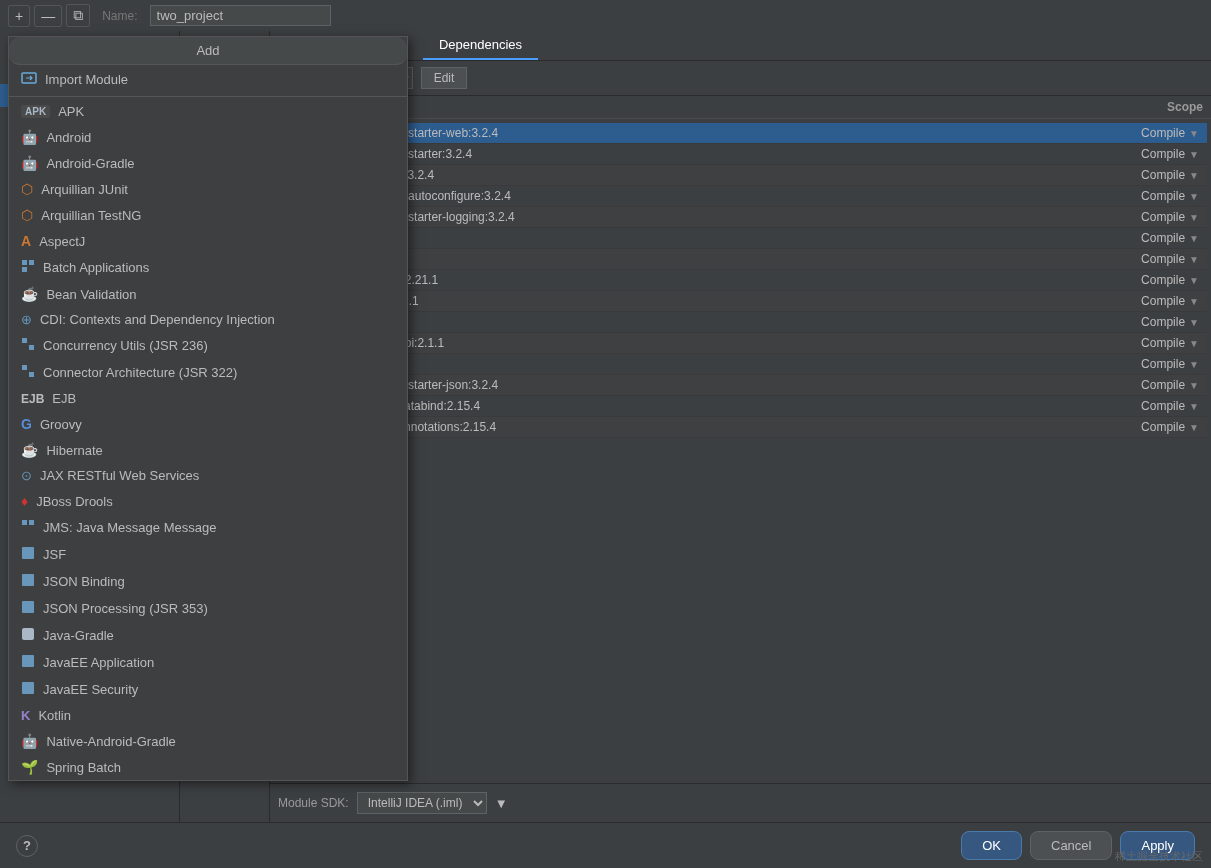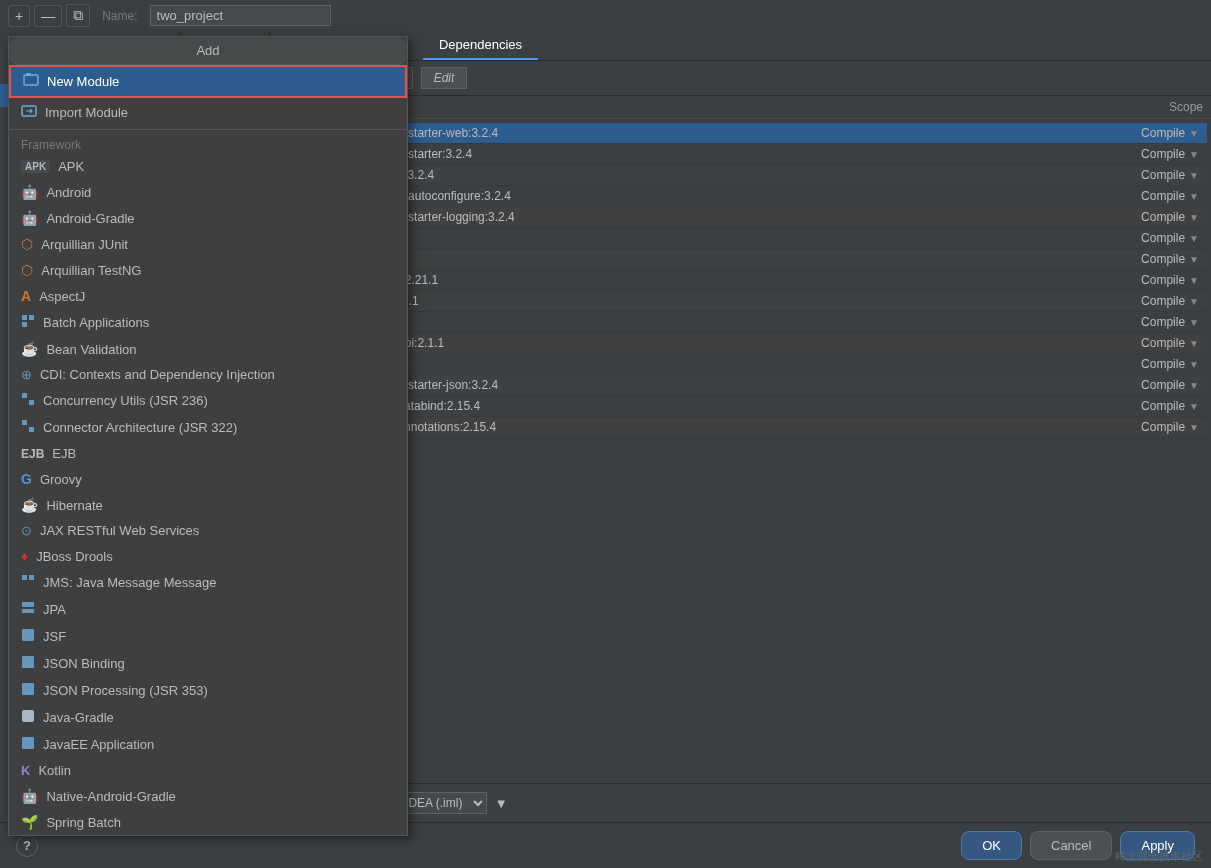--- a/index.html
+++ b/index.html
@@ -116,21 +116,21 @@
     .deps-area {
       flex: 1;
       overflow-y: auto;
       padding: 4px;
     }
 
     .scope-header {
       display: flex;
       justify-content: flex-end;
       padding: 4px 8px;
-      font-weight: normal;
+      font-weight: bold;
       color: #999;
       font-size: 12px;
       border-bottom: 1px solid #4a4a4a;
     }
 
     .dep-row {
       display: flex;
       justify-content: space-between;
       align-items: center;
       padding: 3px 8px;
@@ -351,21 +351,21 @@
         <div class="tab">Sources</div>
         <div class="tab">Paths</div>
         <div class="tab active">Dependencies</div>
       </div>
 
       <div style="display:flex; align-items:center; padding:6px 8px; border-bottom:1px solid #2b2b2b; gap:8px;">
         <span style="color:#999; font-size:12px; font-style:italic;">(2)</span>
         <select style="background:#45494a; border:1px solid #5e6264; color:#bbbbbb; padding:2px 4px; font-size:12px;">
           <option>&lt;Module SDK&gt;</option>
         </select>
-        <button style="background:#4c5052; border:1px solid #5e6264; color:#bbbbbb; padding:3px 12px; cursor:pointer; font-size:12px;font-style:italic;">Edit</button>
+        <button style="background:#4c5052; border:1px solid #5e6264; color:#bbbbbb; padding:3px 12px; cursor:pointer; font-size:12px;">Edit</button>
       </div>
 
       <div class="scope-header">
         <span>Scope</span>
       </div>
 
       <div class="deps-area">
 
         <div class="dep-row selected-row">
           <span class="dep-name">ework.boot:spring-boot-starter-web:3.2.4</span>
@@ -489,42 +489,32 @@
     <div class="help-icon">?</div>
     <div style="flex:1;"></div>
     <button class="btn primary">OK</button>
     <button class="btn">Cancel</button>
     <button class="btn apply-btn">Apply</button>
   </div>
 
   <div class="dropdown-overlay">
     <div class="dropdown-header">Add</div>
 
-    <div class="dropdown-item new-module-highlighted">
-      <span style="color:#6aacdc;">
-        <svg width="16" height="16" viewBox="0 0 16 16" fill="none">
-          <rect x="1" y="3" width="14" height="10" rx="1" stroke="#6aacdc" stroke-width="1.5" fill="#2d5c8e"></rect>
-          <rect x="3" y="1" width="5" height="3" rx="0.5" fill="#6aacdc"></rect>
-        </svg>
-      </span>
-      <span>New Module</span>
-    </div>
 
     <div class="dropdown-item">
       <span style="color:#6aacdc;">
         <svg width="16" height="16" viewBox="0 0 16 16" fill="none">
           <rect x="1" y="3" width="14" height="10" rx="1" stroke="#6aacdc" stroke-width="1.5" fill="none"></rect>
           <path d="M5 8h6M9 6l2 2-2 2" stroke="#6aacdc" stroke-width="1.2"></path>
         </svg>
       </span>
       <span>Import Module</span>
     </div>
 
     <hr class="dropdown-divider">
-    <div class="dropdown-separator">Framework</div>
 
     <div class="dropdown-item">
       <span style="background:#4a4a4a; padding:1px 4px; font-size:10px; border-radius:2px; color:#a9b7c6; font-weight:bold;">APK</span>
       <span>APK</span>
     </div>
     <div class="dropdown-item">
       <span style="color:#97c279; font-size:14px;">🤖</span>
       <span>Android</span>
     </div>
     <div class="dropdown-item">
@@ -604,29 +594,20 @@
         <svg width="14" height="14" viewBox="0 0 14 14" fill="currentColor">
             <rect x="1" y="1" width="5" height="5"></rect>
             <rect x="8" y="1" width="5" height="5"></rect>
           </svg>
       </span>
       <span>JMS: Java Message Message</span>
     </div>
     <div class="dropdown-item">
       <span style="color:#6897bb;">
         <svg width="14" height="14" viewBox="0 0 14 14" fill="currentColor">
-            <rect x="1" y="1" width="12" height="5" rx="1"></rect>
-            <rect x="1" y="8" width="12" height="4" rx="1"></rect>
-          </svg>
-      </span>
-      <span>JPA</span>
-    </div>
-    <div class="dropdown-item">
-      <span style="color:#6897bb;">
-        <svg width="14" height="14" viewBox="0 0 14 14" fill="currentColor">
             <rect x="1" y="1" width="12" height="12" rx="1"></rect>
           </svg>
       </span>
       <span>JSF</span>
     </div>
     <div class="dropdown-item">
       <span style="color:#6897bb;">
         <svg width="14" height="14" viewBox="0 0 14 14" fill="currentColor">
             <rect x="1" y="1" width="12" height="12" rx="1"></rect>
           </svg>
@@ -649,20 +630,28 @@
       </span>
       <span>Java-Gradle</span>
     </div>
     <div class="dropdown-item">
       <span style="color:#6897bb;">
         <svg width="14" height="14" viewBox="0 0 14 14" fill="currentColor">
             <rect x="1" y="1" width="12" height="12" rx="1"></rect>
           </svg>
       </span>
       <span>JavaEE Application</span>
+    </div>
+    <div class="dropdown-item">
+      <span style="color:#6897bb;">
+        <svg width="14" height="14" viewBox="0 0 14 14" fill="currentColor">
+            <rect x="1" y="1" width="12" height="12" rx="1"></rect>
+          </svg>
+      </span>
+      <span>JavaEE Security</span>
     </div>
     <div class="dropdown-item">
       <span style="color:#9980cc; font-size:13px; font-weight:bold;">K</span>
       <span>Kotlin</span>
     </div>
     <div class="dropdown-item">
       <span style="color:#97c279; font-size:14px;">🤖</span>
       <span>Native-Android-Gradle</span>
     </div>
     <div class="dropdown-item">

